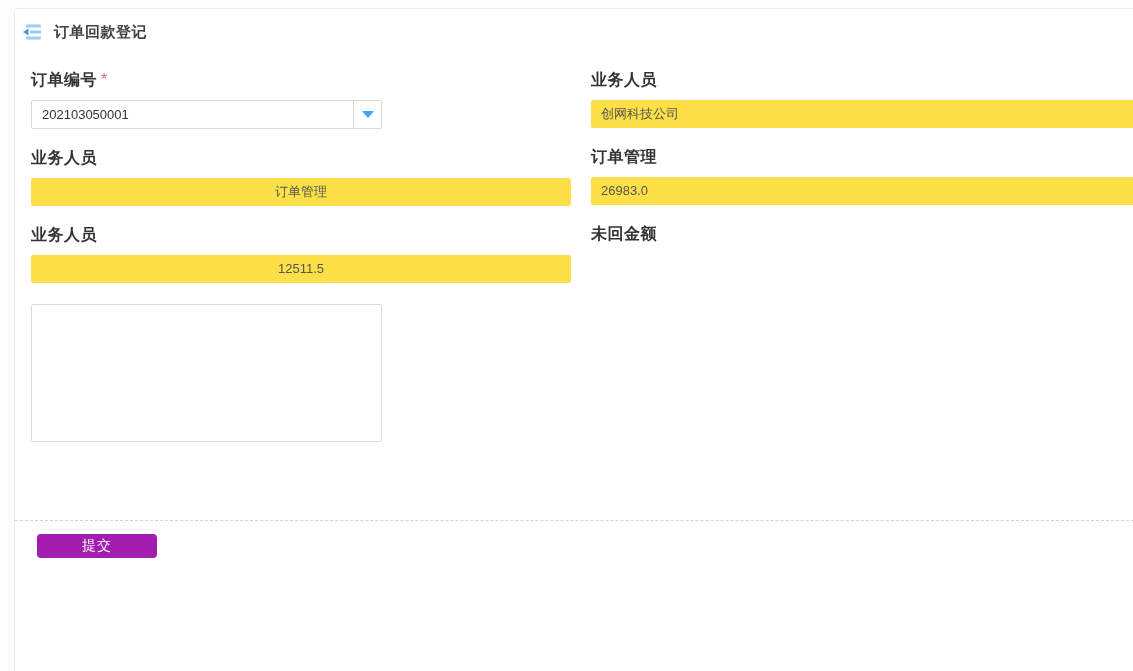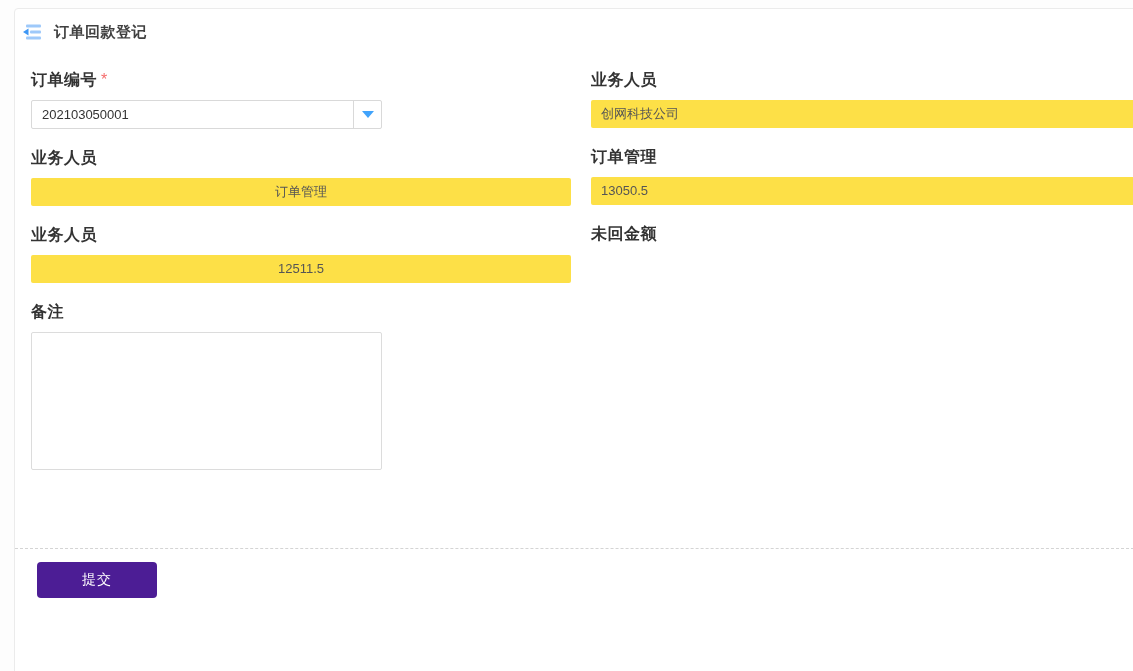--- a/index.html
+++ b/index.html
@@ -124,22 +124,22 @@
     background: #ffffff;
     display: block;
   }
   .footer {
     border-top: 1px dashed #d4d4d4;
     margin-top: 57px;
     padding: 13px 0 0 22px;
   }
   .submit-button {
     width: 120px;
-    height: 36px;
-    background: #4c1d95;
+    height: 24px;
+    background: #a21caf;
     color: #ffffff;
     font-size: 14px;
     border: none;
     border-radius: 4px;
     cursor: pointer;
     font-family: "Liberation Sans", "DejaVu Sans", sans-serif;
     letter-spacing: 1px;
   }
 </style>
 </head>
@@ -180,36 +180,35 @@
         <div class="readonly-field">订单管理</div>
       </div>
 
       <div class="field">
         <div class="field-label">业务人员</div>
         <div class="readonly-field">12511.5</div>
       </div>
 
 
       <div class="field">
-        <div class="field-label">备注</div>
         <textarea class="remarks-textarea" style=""></textarea>
       </div>
 
     </div>
 
     <div class="col-right">
 
       <div class="field">
         <div class="field-label">业务人员</div>
         <div class="readonly-field">创网科技公司</div>
       </div>
 
       <div class="field">
         <div class="field-label">订单管理</div>
-        <div class="readonly-field">13050.5</div>
+        <div class="readonly-field">26983.0</div>
       </div>
 
       <div class="field">
         <div class="field-label">未回金额</div>
       </div>
 
 
     </div>
   </div>
 

